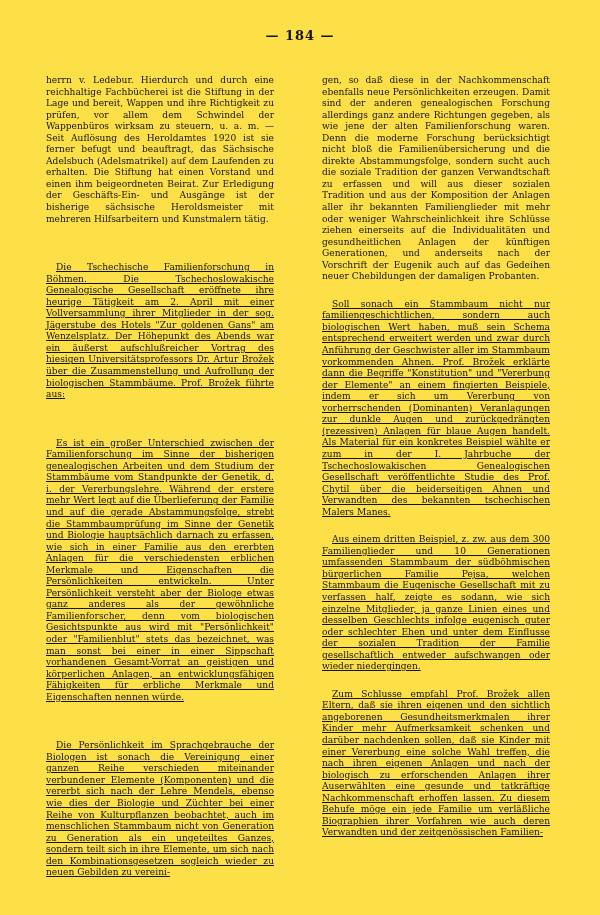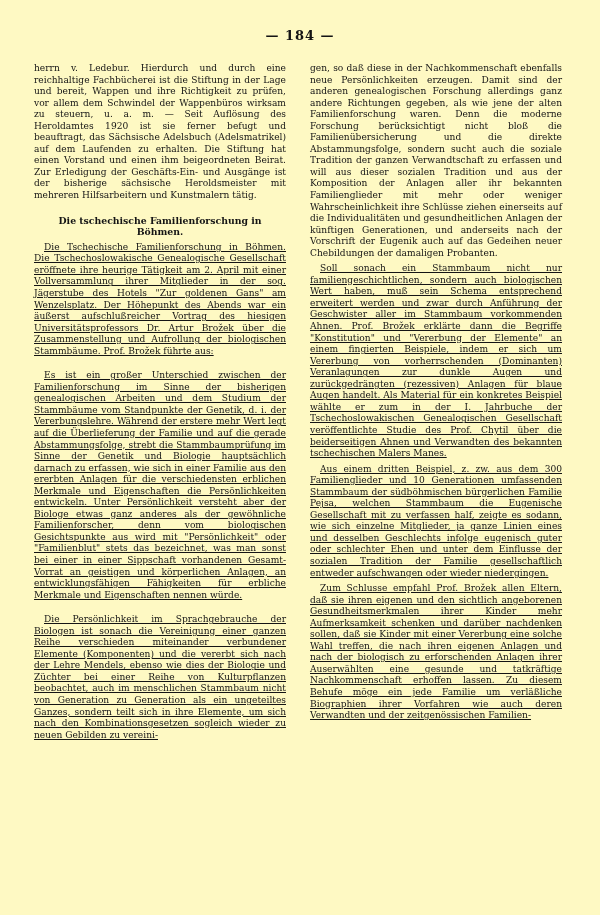--- a/index.html
+++ b/index.html
@@ -13,21 +13,21 @@
     font-family: "DejaVu Serif", serif;
     color: #1a1a1a;
     overflow: hidden;
   }
   .page {
     position: relative;
     width: 600px;
     height: 915px;
     box-sizing: border-box;
     padding: 28px 30px 20px 30px;
-    background: #fef9c3;
+    background: #fde047;
   }
   .page-header {
     text-align: center;
     font-family: "DejaVu Serif", serif;
     font-weight: bold;
     font-size: 13px;
     letter-spacing: 1px;
     margin: 0 0 16px 0;
   }
   .columns {
@@ -39,21 +39,21 @@
   .col {
     width: 260px;
     font-size: 9.1px;
     line-height: 1.27;
     text-align: justify;
     text-justify: inter-word;
     hyphens: auto;
     -webkit-hyphens: auto;
   }
   .col p {
-    margin: 4px;
+    margin: 16px;
     text-indent: 0;
   }
   .col p.indent {
     text-indent: 10px;
     text-decoration: underline;
   }
   .frak {
     font-family: "DejaVu Serif", serif;
     font-size: 9.1px;
   }
@@ -78,21 +78,20 @@
 
 <div class="page">
 
   <div class="page-header">— 184 —</div>
 
   <div class="columns">
 
     <div class="col">
       <p class="frak">herrn v. Ledebur. Hierdurch und durch eine reichhaltige Fachbücherei ist die Stiftung in der Lage und bereit, Wappen und ihre Richtigkeit zu prüfen, vor allem dem Schwindel der Wappenbüros wirksam zu steuern, u. a. m. — Seit Auflösung des Heroldamtes 1920 ist sie ferner befugt und beauftragt, das Sächsische Adelsbuch (Adelsmatrikel) auf dem Laufenden zu erhalten. Die Stiftung hat einen Vorstand und einen ihm beigeordneten Beirat. Zur Erledigung der Geschäfts-Ein- und Ausgänge ist der bisherige sächsische Heroldsmeister mit mehreren Hilfsarbeitern und Kunstmalern tätig.</p>
       <div class="spacer"></div>
-      <p class="section-title">Die tschechische Familienforschung in Böhmen.</p>
       <p class="frak indent">Die Tschechische Familienforschung in Böhmen. Die Tschechoslowakische Genealogische Gesellschaft eröffnete ihre heurige Tätigkeit am 2. April mit einer Vollversammlung ihrer Mitglieder in der sog. Jägerstube des Hotels "Zur goldenen Gans" am Wenzelsplatz. Der Höhepunkt des Abends war ein äußerst aufschlußreicher Vortrag des hiesigen Universitätsprofessors Dr. Artur Brožek über die Zusammenstellung und Aufrollung der biologischen Stammbäume. Prof. Brožek führte aus:</p>
       <div class="spacer"></div>
       <p class="frak indent">Es ist ein großer Unterschied zwischen der Familienforschung im Sinne der bisherigen genealogischen Arbeiten und dem Studium der Stammbäume vom Standpunkte der Genetik, d. i. der Vererbungslehre. Während der erstere mehr Wert legt auf die Überlieferung der Familie und auf die gerade Abstammungsfolge, strebt die Stammbaumprüfung im Sinne der Genetik und Biologie hauptsächlich darnach zu erfassen, wie sich in einer Familie aus den ererbten Anlagen für die verschiedensten erblichen Merkmale und Eigenschaften die Persönlichkeiten entwickeln. Unter Persönlichkeit versteht aber der Biologe etwas ganz anderes als der gewöhnliche Familienforscher, denn vom biologischen Gesichtspunkte aus wird mit "Persönlichkeit" oder "Familienblut" stets das bezeichnet, was man sonst bei einer in einer Sippschaft vorhandenen Gesamt-Vorrat an geistigen und körperlichen Anlagen, an entwicklungsfähigen Fähigkeiten für erbliche Merkmale und Eigenschaften nennen würde.</p>
       <div class="spacer"></div>
       <p class="frak indent">Die Persönlichkeit im Sprachgebrauche der Biologen ist sonach die Vereinigung einer ganzen Reihe verschieden miteinander verbundener Elemente (Komponenten) und die vererbt sich nach der Lehre Mendels, ebenso wie dies der Biologie und Züchter bei einer Reihe von Kulturpflanzen beobachtet, auch im menschlichen Stammbaum nicht von Generation zu Generation als ein ungeteiltes Ganzes, sondern teilt sich in ihre Elemente, um sich nach den Kombinationsgesetzen sogleich wieder zu neuen Gebilden zu vereini-</p>
     </div>
 
     <div class="col">
       <p class="frak">gen, so daß diese in der Nachkommenschaft ebenfalls neue Persönlichkeiten erzeugen. Damit sind der anderen genealogischen Forschung allerdings ganz andere Richtungen gegeben, als wie jene der alten Familienforschung waren. Denn die moderne Forschung berücksichtigt nicht bloß die Familienübersicherung und die direkte Abstammungsfolge, sondern sucht auch die soziale Tradition der ganzen Verwandtschaft zu erfassen und will aus dieser sozialen Tradition und aus der Komposition der Anlagen aller ihr bekannten Familienglieder mit mehr oder weniger Wahrscheinlichkeit ihre Schlüsse ziehen einerseits auf die Individualitäten und gesundheitlichen Anlagen der künftigen Generationen, und anderseits nach der Vorschrift der Eugenik auch auf das Gedeihen neuer Chebildungen der damaligen Probanten.</p>
       <p class="frak indent">Soll sonach ein Stammbaum nicht nur familiengeschichtlichen, sondern auch biologischen Wert haben, muß sein Schema entsprechend erweitert werden und zwar durch Anführung der Geschwister aller im Stammbaum vorkommenden Ahnen. Prof. Brožek erklärte dann die Begriffe "Konstitution" und "Vererbung der Elemente" an einem fingierten Beispiele, indem er sich um Vererbung von vorherrschenden (Dominanten) Veranlagungen zur dunkle Augen und zurückgedrängten (rezessiven) Anlagen für blaue Augen handelt. Als Material für ein konkretes Beispiel wählte er zum in der I. Jahrbuche der Tschechoslowakischen Genealogischen Gesellschaft veröffentlichte Studie des Prof. Chytil über die beiderseitigen Ahnen und Verwandten des bekannten tschechischen Malers Manes.</p>

